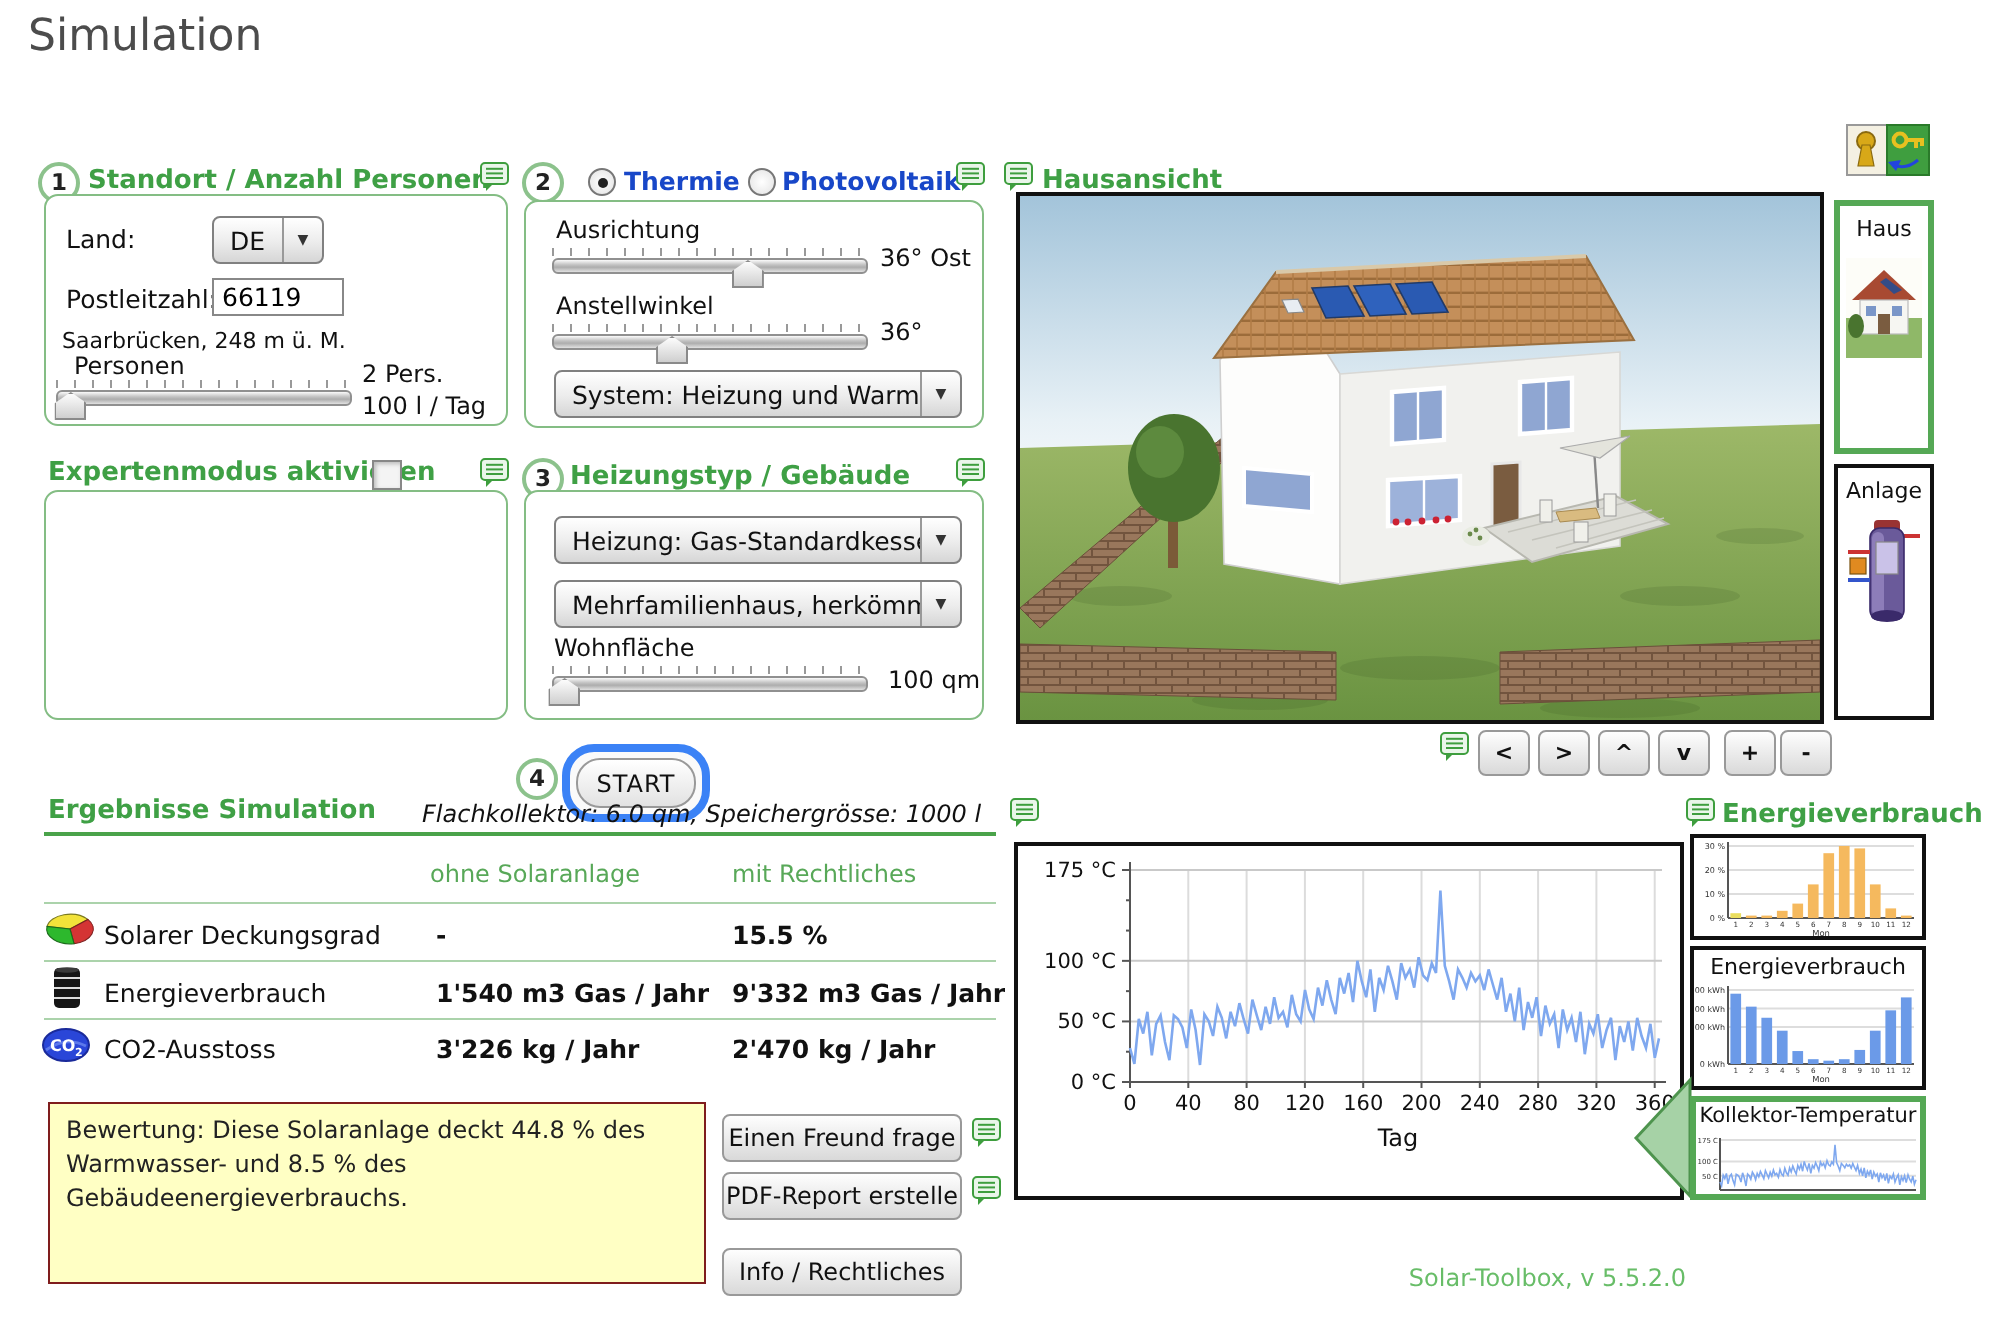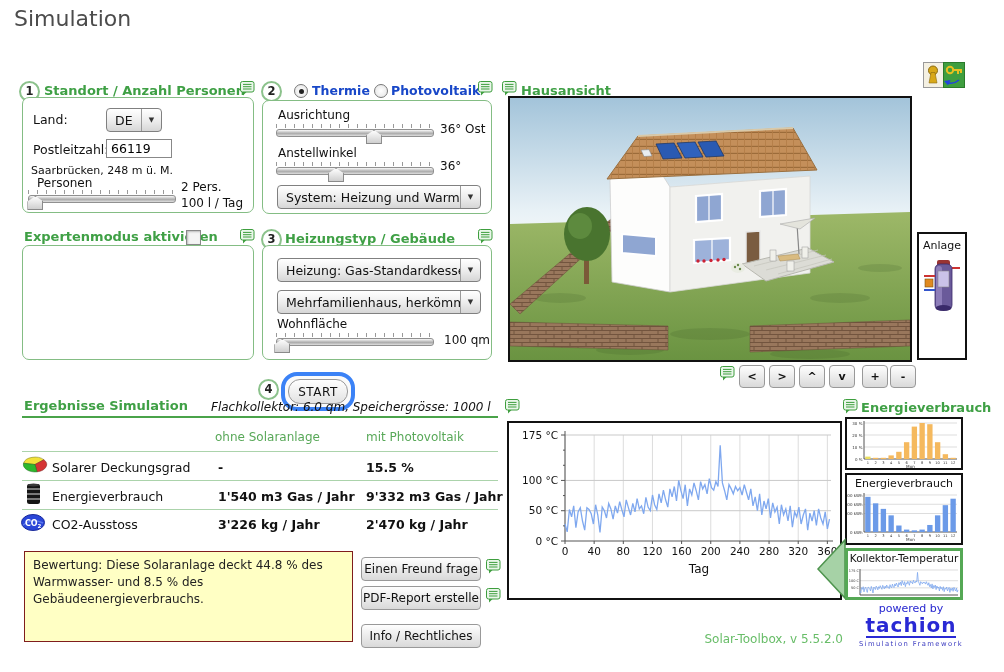--- a/index.html
+++ b/index.html
@@ -285,40 +285,54 @@
         <line x1="3" y1="5.7" x2="11.5" y2="5.7" stroke="#3e9e3e"></line>
         <line x1="3" y1="8" x2="11.5" y2="8" stroke="#3e9e3e"></line>
       </svg></span>
   <div class="btn navbtn" style="left:739px;top:365px;width:24px;height:21px;">&lt;</div>
   <div class="btn navbtn" style="left:769px;top:365px;width:24px;height:21px;">&gt;</div>
   <div class="btn navbtn" style="left:799px;top:365px;width:24px;height:21px;">^</div>
   <div class="btn navbtn" style="left:829px;top:365px;width:24px;height:21px;">v</div>
   <div class="btn navbtn" style="left:862px;top:365px;width:24px;height:21px;">+</div>
   <div class="btn navbtn" style="left:890px;top:365px;width:24px;height:21px;">-</div>
 
+  <div class="panelbox" style="left:917px;top:100px;width:44px;height:121px;border:3px solid #55a855;">
+    <div class="thumbtitle" style="margin-top:5px;">Haus</div>
+    <svg width="38" height="50" viewBox="0 0 38 50" style="margin-top:8px;">
+      <rect width="38" height="50" fill="#fdfdf8"></rect>
+      <rect y="30" width="38" height="20" fill="#8fb868"></rect>
+      <polygon points="3,21 19,6 35,21" fill="#a84a32"></polygon>
+      <polygon points="20,10 28,16 24,18 17,12" fill="#334c88"></polygon>
+      <rect x="7" y="21" width="24" height="17" fill="#f6f6f2" stroke="#bbb" stroke-width="0.6"></rect>
+      <rect x="10" y="24" width="5" height="5" fill="#7a96c8"></rect>
+      <rect x="23" y="24" width="5" height="5" fill="#7a96c8"></rect>
+      <rect x="16" y="28" width="6" height="10" fill="#7a5c40"></rect>
+      <ellipse cx="5" cy="34" rx="4" ry="6" fill="#49742f"></ellipse>
+    </svg>
+  </div>
   <div class="panelbox" style="left:917px;top:232px;width:46px;height:124px;border:2px solid #111;">
     <div class="thumbtitle" style="margin-top:5px;">Anlage</div>
     <svg width="36" height="62" viewBox="0 0 36 62" style="margin-top:6px;">
       <rect x="13" y="2" width="13" height="6" rx="2" fill="#993333"></rect>
       <path d="M28 10 H36" stroke="#cc3333" stroke-width="2"></path>
       <rect x="11" y="6" width="17" height="46" rx="5" fill="#6a5a9a" stroke="#3a2a6a" stroke-width="0.8"></rect>
       <rect x="12" y="8" width="6" height="42" rx="3" fill="#b0a0d8" opacity="0.5"></rect>
       <rect x="14" y="13" width="11" height="16" fill="#cac2e8" stroke="#888" stroke-width="0.6"></rect>
       <ellipse cx="19.5" cy="50" rx="8" ry="3" fill="#3a2a6a"></ellipse>
       <path d="M0 18 H11" stroke="#cc3333" stroke-width="2"></path>
       <path d="M0 32 H11" stroke="#3355cc" stroke-width="2"></path>
       <rect x="1" y="21" width="8" height="8" fill="#e08a20" stroke="#7a5210" stroke-width="0.6"></rect>
     </svg>
   </div>
 
   <div class="sect" style="left:24px;top:398px;">Ergebnisse Simulation</div>
   <div class="lbl" style="left:211px;top:400px;font-style:italic;font-size:12px;">Flachkollektor: 6.0 qm, Speichergrösse: 1000 l</div>
   <div class="abs" style="left:22px;top:416px;width:476px;height:2px;background:#4aa34a;"></div>
   <div class="greenlite" style="left:215px;top:430px;">ohne Solaranlage</div>
-  <div class="greenlite" style="left:366px;top:430px;">mit Photovoltaik</div>
+  <div class="greenlite" style="left:366px;top:430px;">mit Rechtliches</div>
 
   <div class="hline" style="left:22px;top:451px;width:476px;"></div>
   <div class="abs" style="left:22px;top:456px;">
     <svg width="26" height="17" viewBox="0 0 24 16">
       <path d="M12 8 L1.2 6.8 A11 7 0 0 1 20.4 3.5 Z" fill="#f2e23a" stroke="#7a7a20" stroke-width="0.5"></path>
       <path d="M12 8 L20.4 3.5 A11 7 0 0 1 13.9 14.9 Z" fill="#d43434" stroke="#7a2020" stroke-width="0.5"></path>
       <path d="M12 8 L13.9 14.9 A11 7 0 0 1 1.2 6.8 Z" fill="#2db82d" stroke="#1a6a1a" stroke-width="0.5"></path>
     </svg>
   </div>
   <div class="lbl" style="left:52px;top:460px;">Solarer Deckungsgrad</div>
@@ -531,20 +545,15 @@
         <line x1="12" y1="14.714285714285714" x2="110" y2="14.714285714285714" stroke="#ddd"></line>
         <text x="11" y="16.214285714285715" text-anchor="end" font-size="3.5" fill="#333">100 C</text>
         <line x1="12" y1="21.857142857142858" x2="110" y2="21.857142857142858" stroke="#ddd"></line>
         <text x="11" y="23.357142857142858" text-anchor="end" font-size="3.5" fill="#333">50 C</text>
         <line x1="12" y1="3" x2="12" y2="29" stroke="#555"></line>
         <line x1="12" y1="29" x2="110" y2="29" stroke="#555"></line>
         <polyline points="12.0,25.0 12.8,26.9 13.6,21.6 14.4,23.3 15.2,20.7 16.0,25.9 16.9,22.1 17.7,21.1 18.5,24.3 19.3,26.4 20.1,21.1 20.9,21.6 21.7,22.6 22.5,25.0 23.3,20.4 24.1,22.9 25.0,27.0 25.8,21.0 26.6,21.9 27.4,23.6 28.2,20.1 29.0,21.4 29.8,23.9 30.6,20.7 31.4,22.4 32.2,19.7 33.1,21.6 33.9,23.3 34.7,19.3 35.5,21.1 36.3,22.9 37.1,20.1 37.9,22.1 38.7,19.0 39.5,21.4 40.3,20.7 41.2,22.6 42.0,18.7 42.8,21.0 43.6,21.9 44.4,18.1 45.2,20.4 46.0,21.6 46.8,17.9 47.6,20.0 48.4,17.0 49.3,19.3 50.1,21.0 50.9,16.7 51.7,18.6 52.5,16.1 53.3,19.6 54.1,14.7 54.9,17.1 55.7,19.0 56.5,15.7 57.4,20.7 58.2,16.7 59.0,18.1 59.8,15.3 60.6,17.1 61.4,19.3 62.2,15.0 63.0,16.7 63.8,15.7 64.6,17.9 65.5,14.3 66.3,16.4 67.1,17.0 67.9,15.0 68.7,16.1 69.5,6.4 70.3,15.3 71.1,17.1 71.9,19.3 72.7,15.7 73.6,16.7 74.4,17.9 75.2,16.1 76.0,17.1 76.8,16.4 77.6,18.1 78.4,15.7 79.2,17.6 80.0,19.3 80.8,16.7 81.7,20.7 82.5,18.6 83.3,21.9 84.1,17.9 84.9,22.9 85.7,19.6 86.5,21.4 87.3,19.0 88.1,23.6 88.9,20.0 89.8,22.1 90.6,21.0 91.4,25.0 92.2,20.4 93.0,22.9 93.8,21.4 94.6,24.3 95.4,20.7 96.2,25.7 97.0,22.1 97.9,23.3 98.7,21.0 99.5,25.0 100.3,22.9 101.1,21.4 101.9,26.4 102.7,22.4 103.5,24.3 104.3,21.9 105.1,25.3 106.0,21.4 106.8,23.6 107.6,25.0 108.4,22.1 109.2,26.1 110.0,23.9" fill="none" stroke="#7fa8ef" stroke-width="0.8"></polyline>
       </svg>
   </div>
 
-  <div class="powered" style="left:858px;top:602px;width:106px;">
-    <div style="font-size:11px;">powered by</div>
-    <div class="tachion">tachion</div>
-    <div class="tachionsub">Simulation Framework</div>
-  </div>
   <div class="version" style="left:700px;top:632px;width:143px;">Solar-Toolbox, v 5.5.2.0</div>
 
 </div>
 
 </body></html>

